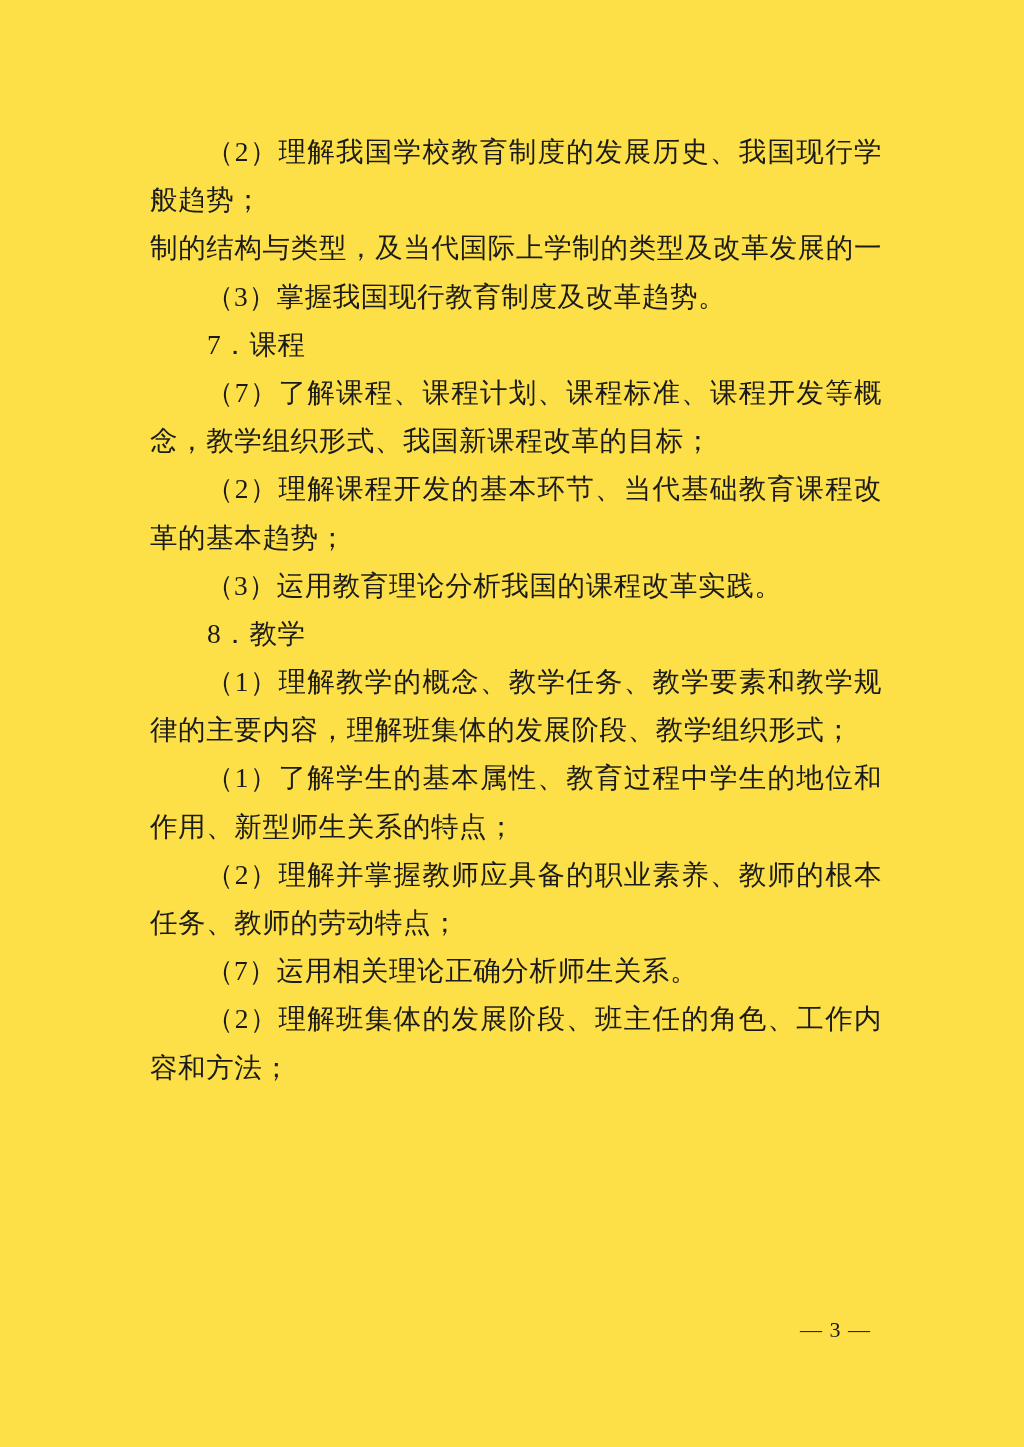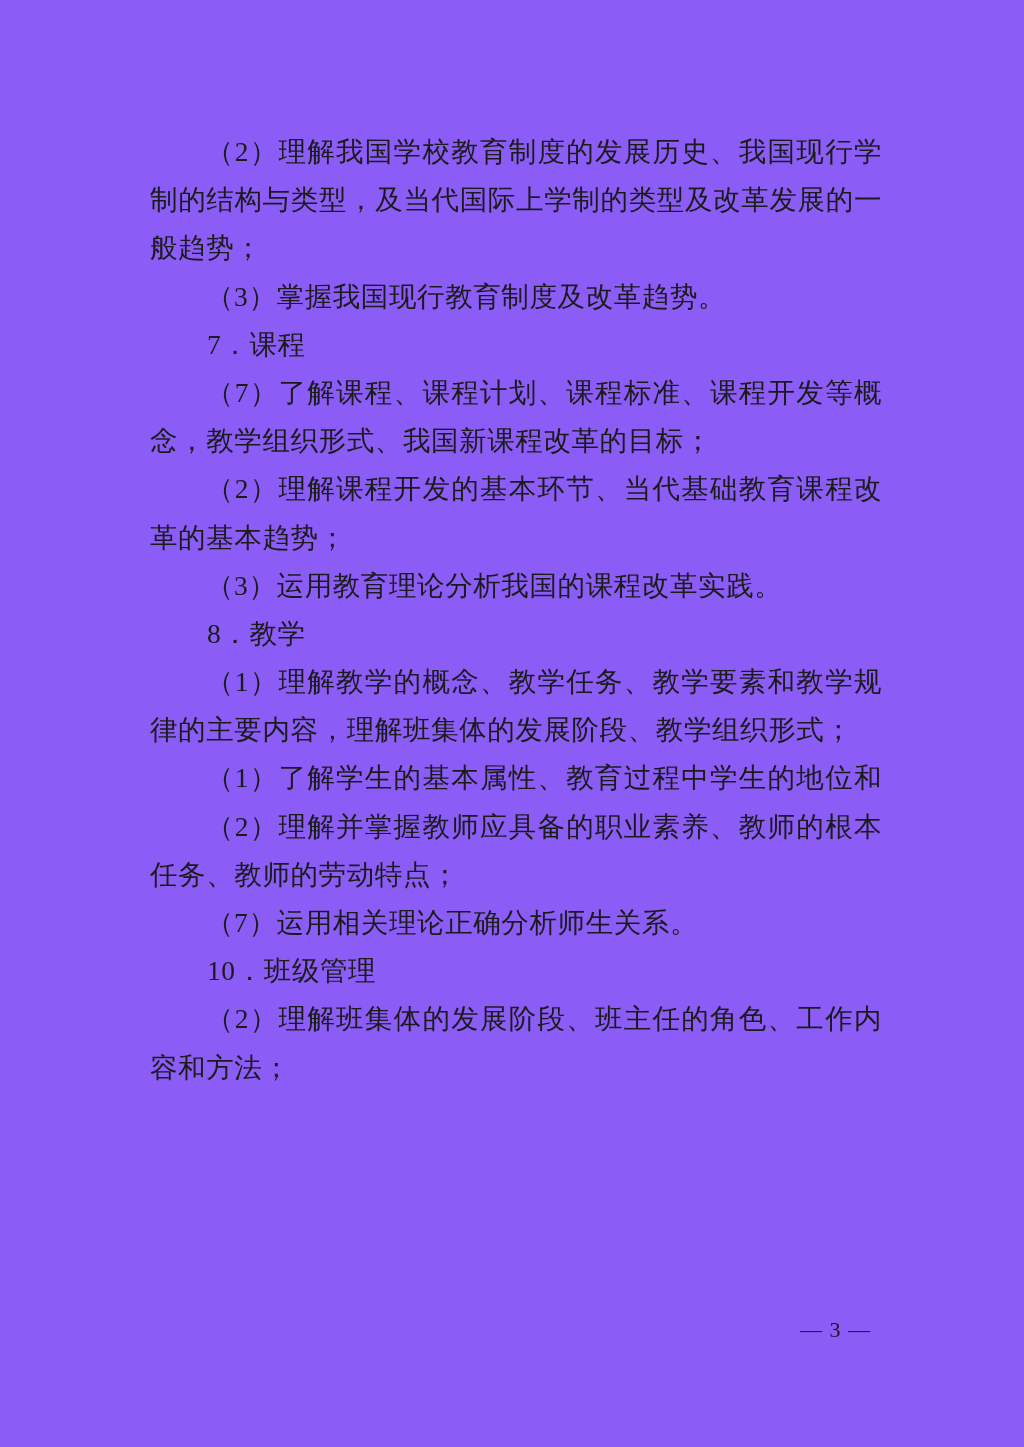--- a/index.html
+++ b/index.html
@@ -10,21 +10,21 @@
     position: relative;
     width: 1024px;
     height: 1447px;
     background: #fefefe;
     overflow: hidden;
     font-family: "Liberation Serif", "DejaVu Serif", serif;
   }
   .page {
     position: absolute;
     inset: 0;
-    background: #8b5cf6;
+    background: #fde047;
   }
   .doc {
     position: absolute;
     left: 150px;
     top: 128px;
     width: 732px;
     color: #1b1b1b;
   }
   .line {
     margin: 0;
@@ -57,36 +57,36 @@
     letter-spacing: 1px;
   }
 </style>
 </head>
 <body>
 
 <div class="page">
 
   <main class="doc">
     <p class="line para just">（2）理解我国学校教育制度的发展历史、我国现行学</p>
+    <p class="line">般趋势；</p>
     <p class="line just">制的结构与类型，及当代国际上学制的类型及改革发展的一</p>
-    <p class="line">般趋势；</p>
     <p class="line para">（3）掌握我国现行教育制度及改革趋势。</p>
     <p class="line head">7．课程</p>
     <p class="line para just">（7）了解课程、课程计划、课程标准、课程开发等概</p>
     <p class="line">念，教学组织形式、我国新课程改革的目标；</p>
     <p class="line para just">（2）理解课程开发的基本环节、当代基础教育课程改</p>
     <p class="line">革的基本趋势；</p>
     <p class="line para">（3）运用教育理论分析我国的课程改革实践。</p>
     <p class="line head">8．教学</p>
     <p class="line para just">（1）理解教学的概念、教学任务、教学要素和教学规</p>
     <p class="line">律的主要内容，理解班集体的发展阶段、教学组织形式；</p>
     <p class="line para just">（1）了解学生的基本属性、教育过程中学生的地位和</p>
+    <p class="line">作用、新型师生关系的特点；</p>
     <p class="line para just">（2）理解并掌握教师应具备的职业素养、教师的根本</p>
     <p class="line">任务、教师的劳动特点；</p>
     <p class="line para">（7）运用相关理论正确分析师生关系。</p>
-    <p class="line head">10．班级管理</p>
     <p class="line para just">（2）理解班集体的发展阶段、班主任的角色、工作内</p>
     <p class="line">容和方法；</p>
   </main>
 
   <div class="pageno">— 3 —</div>
 
 </div>
 
 </body></html>

